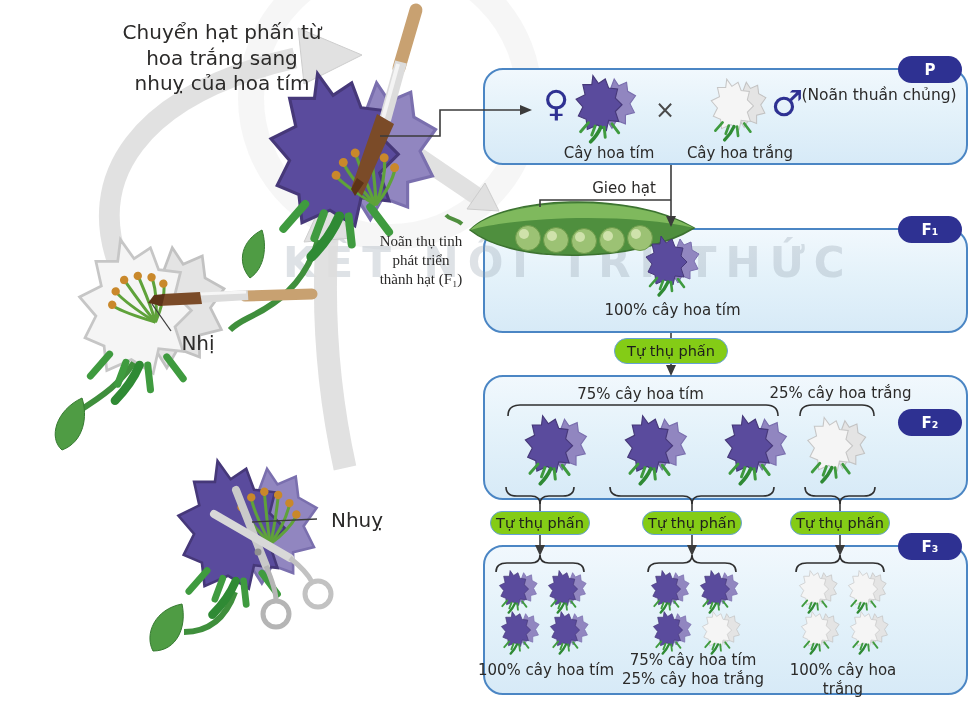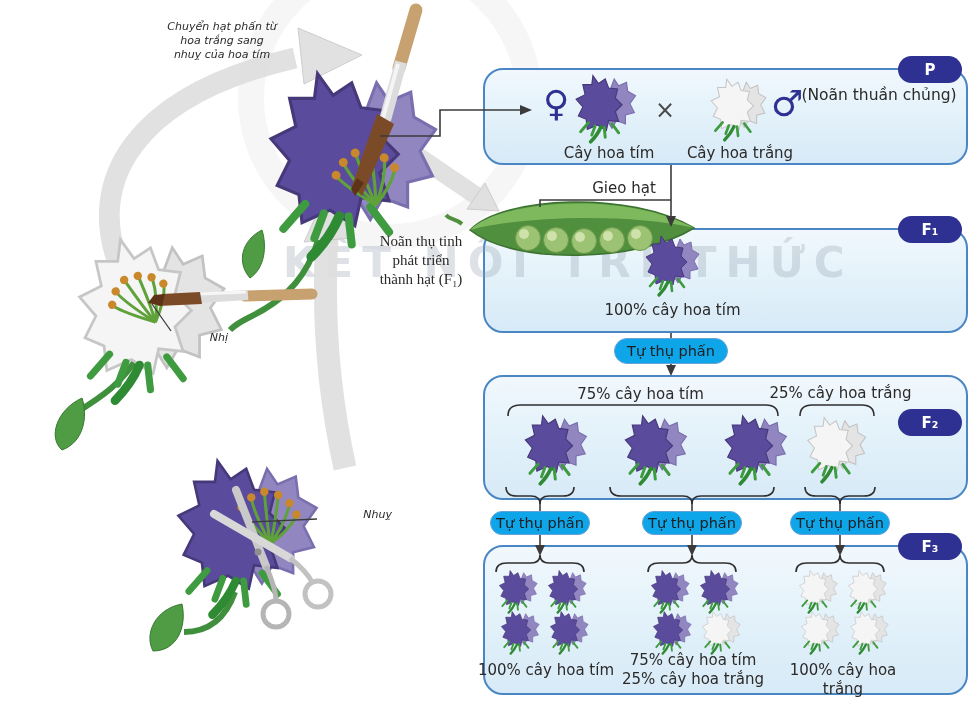--- a/index.html
+++ b/index.html
@@ -20,26 +20,26 @@
   #badge-f3{top:533px;}
   
   .wm{position:absolute;z-index:2;font-weight:bold;color:rgba(145,160,172,.30);white-space:nowrap;}
   .wm.l1{left:283px;top:238px;font-size:42px;letter-spacing:9px;}
   .wm.l2{left:328px;top:293px;font-size:42px;letter-spacing:14px;}
   .wm-circle{position:absolute;left:238px;top:-54px;width:252px;height:252px;border-radius:50%;
              border:26px solid rgba(170,170,170,.10);z-index:0;}
   #art{position:absolute;left:0;top:0;z-index:3;}
   
   .lbl{position:absolute;z-index:4;text-align:center;font-size:15px;line-height:1.28;white-space:pre-line;}
-  .lbl.big{font-size:11px;font-style:italic;}
-  .lbl.left{text-align:right;}
+  .lbl.big{font-size:20px;}
+  .lbl.left{text-align:center;}
   .sym{position:absolute;z-index:4;color:#2e3192;font-weight:bold;font-size:36px;line-height:1;}
   .cross{position:absolute;z-index:4;color:#4a4a4a;font-size:24px;line-height:1;}
   
-  .pill{position:absolute;z-index:5;background:#0ea5e9;border:1.6px solid #66a1d7;border-radius:13px;
+  .pill{position:absolute;z-index:5;background:#84cc16;border:1.6px solid #66a1d7;border-radius:13px;
         display:flex;align-items:center;justify-content:center;font-size:14.5px;color:#1e1e1e;box-sizing:border-box;}
 </style>
 </head>
 <body>
 
 <div id="stage">
 
   <div class="wm-circle"></div>
   <div class="wm l1">KẾT NỐI TRI THỨC</div>
 

